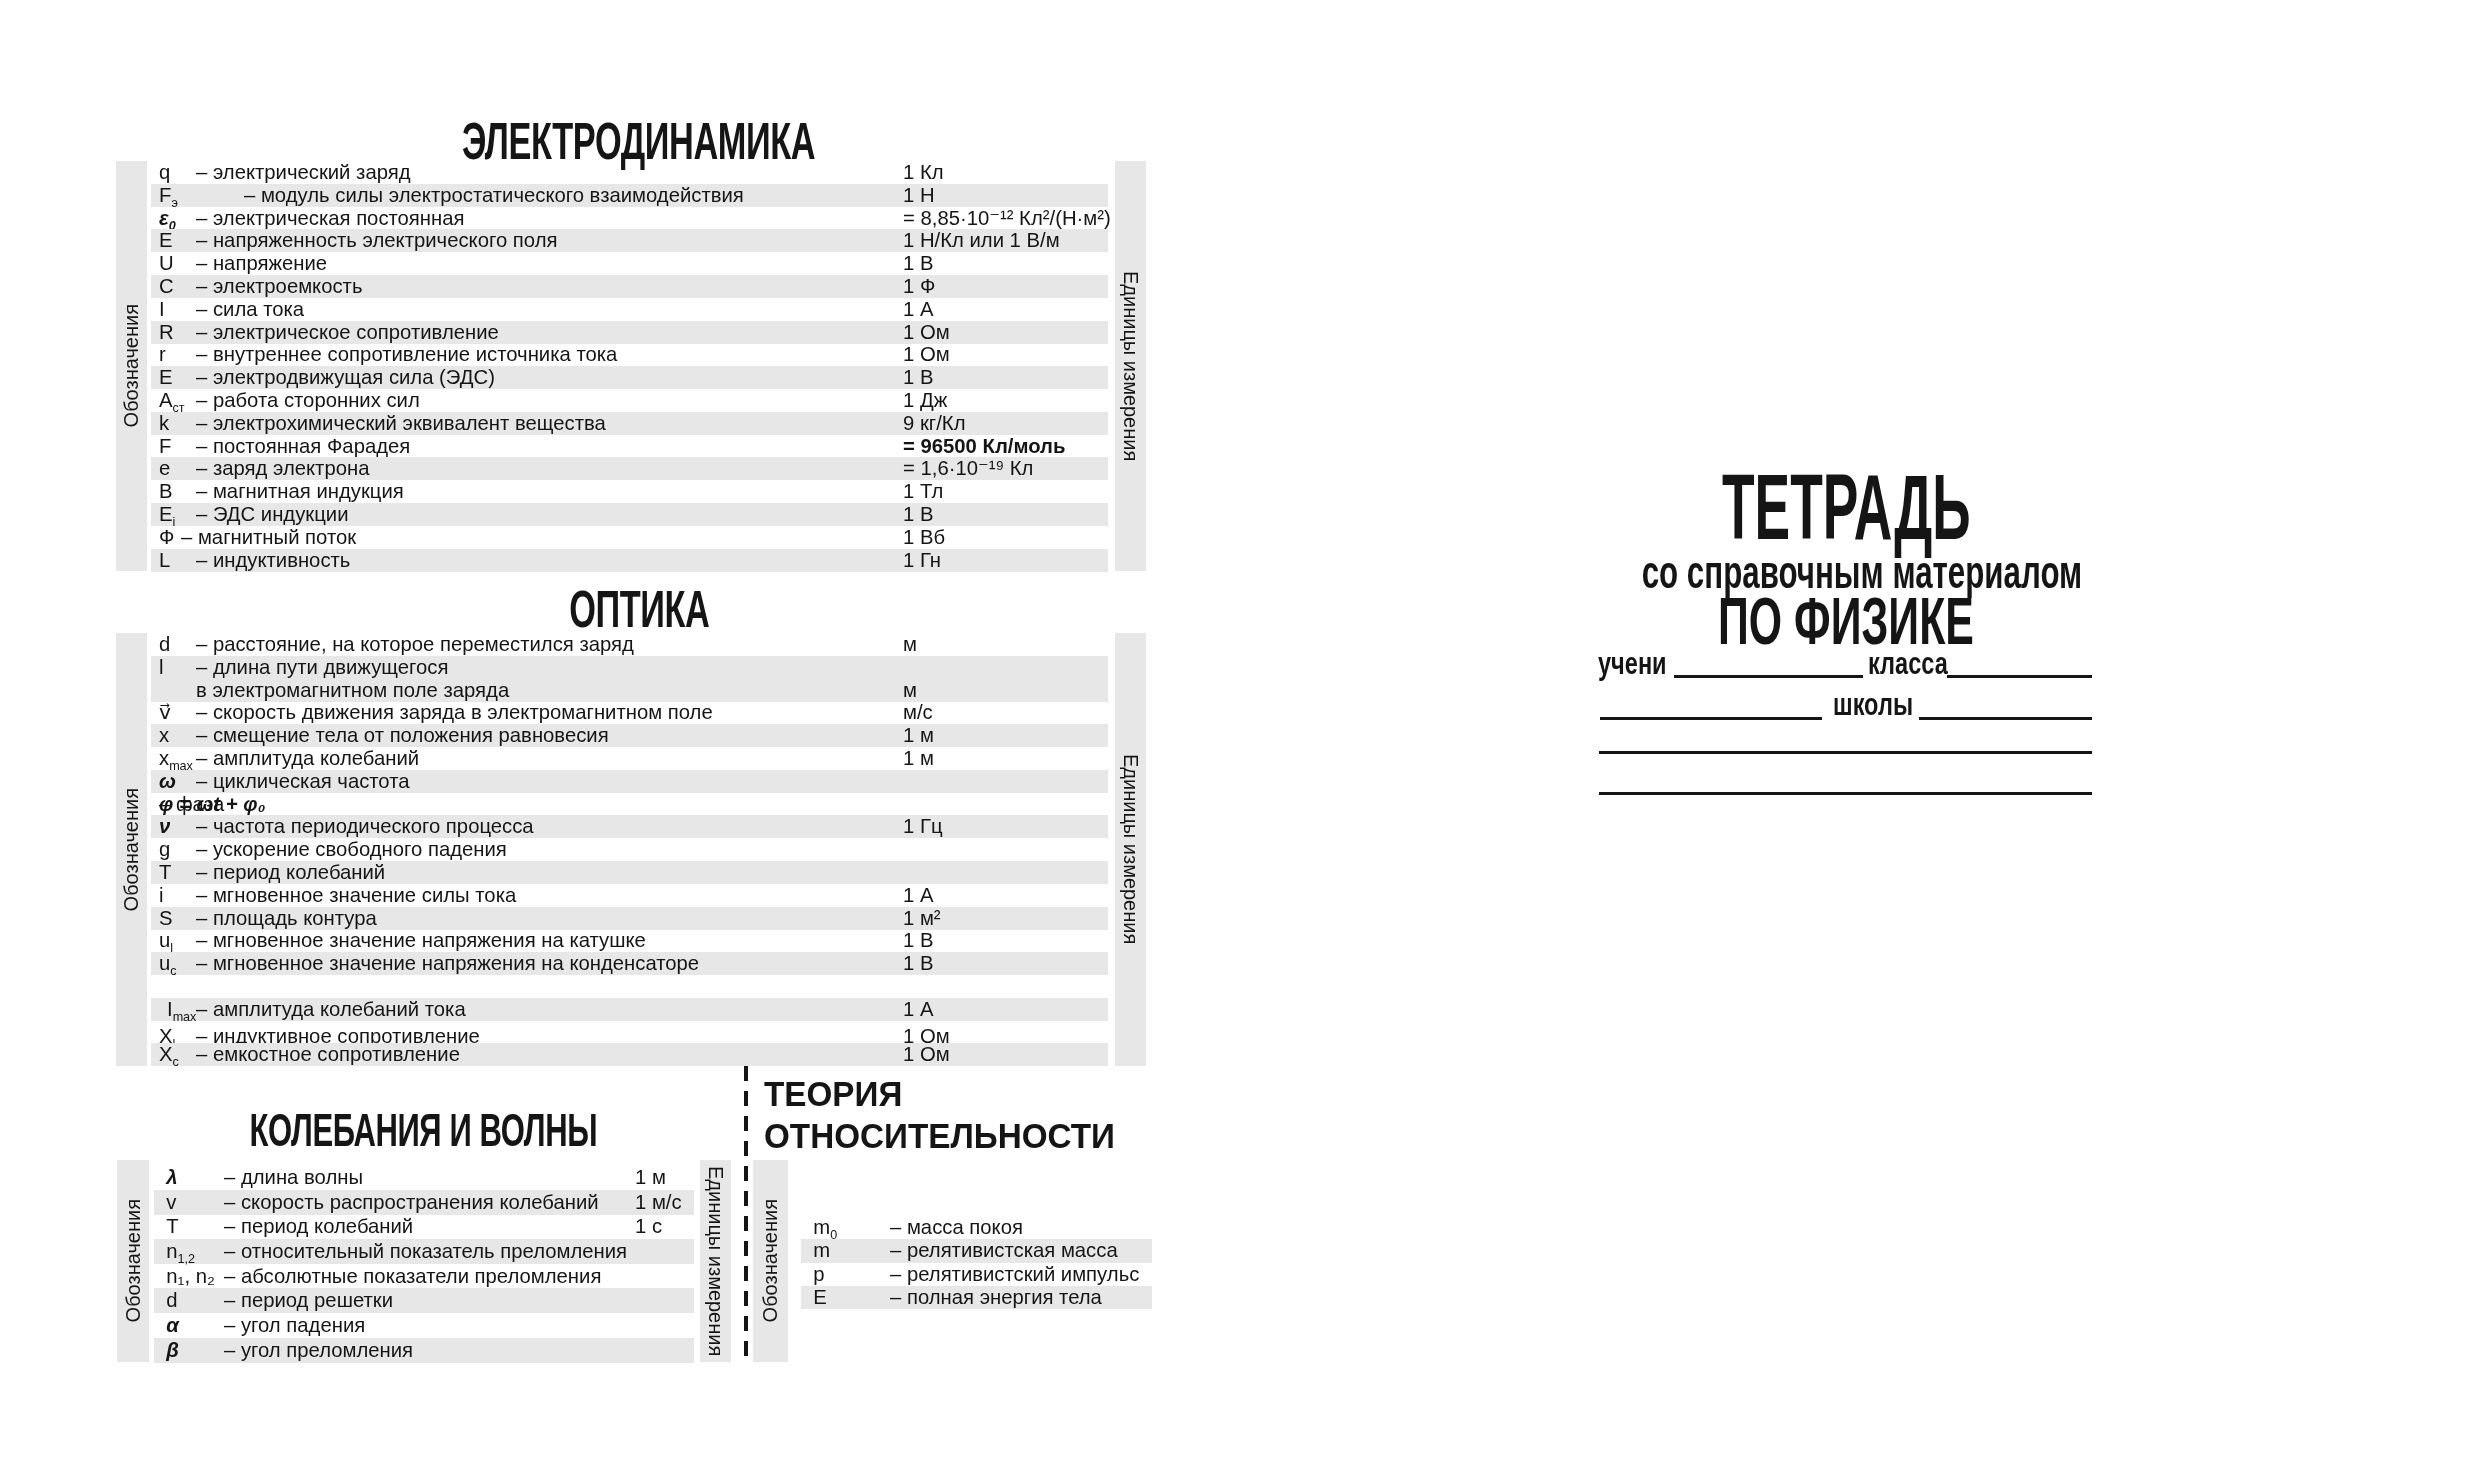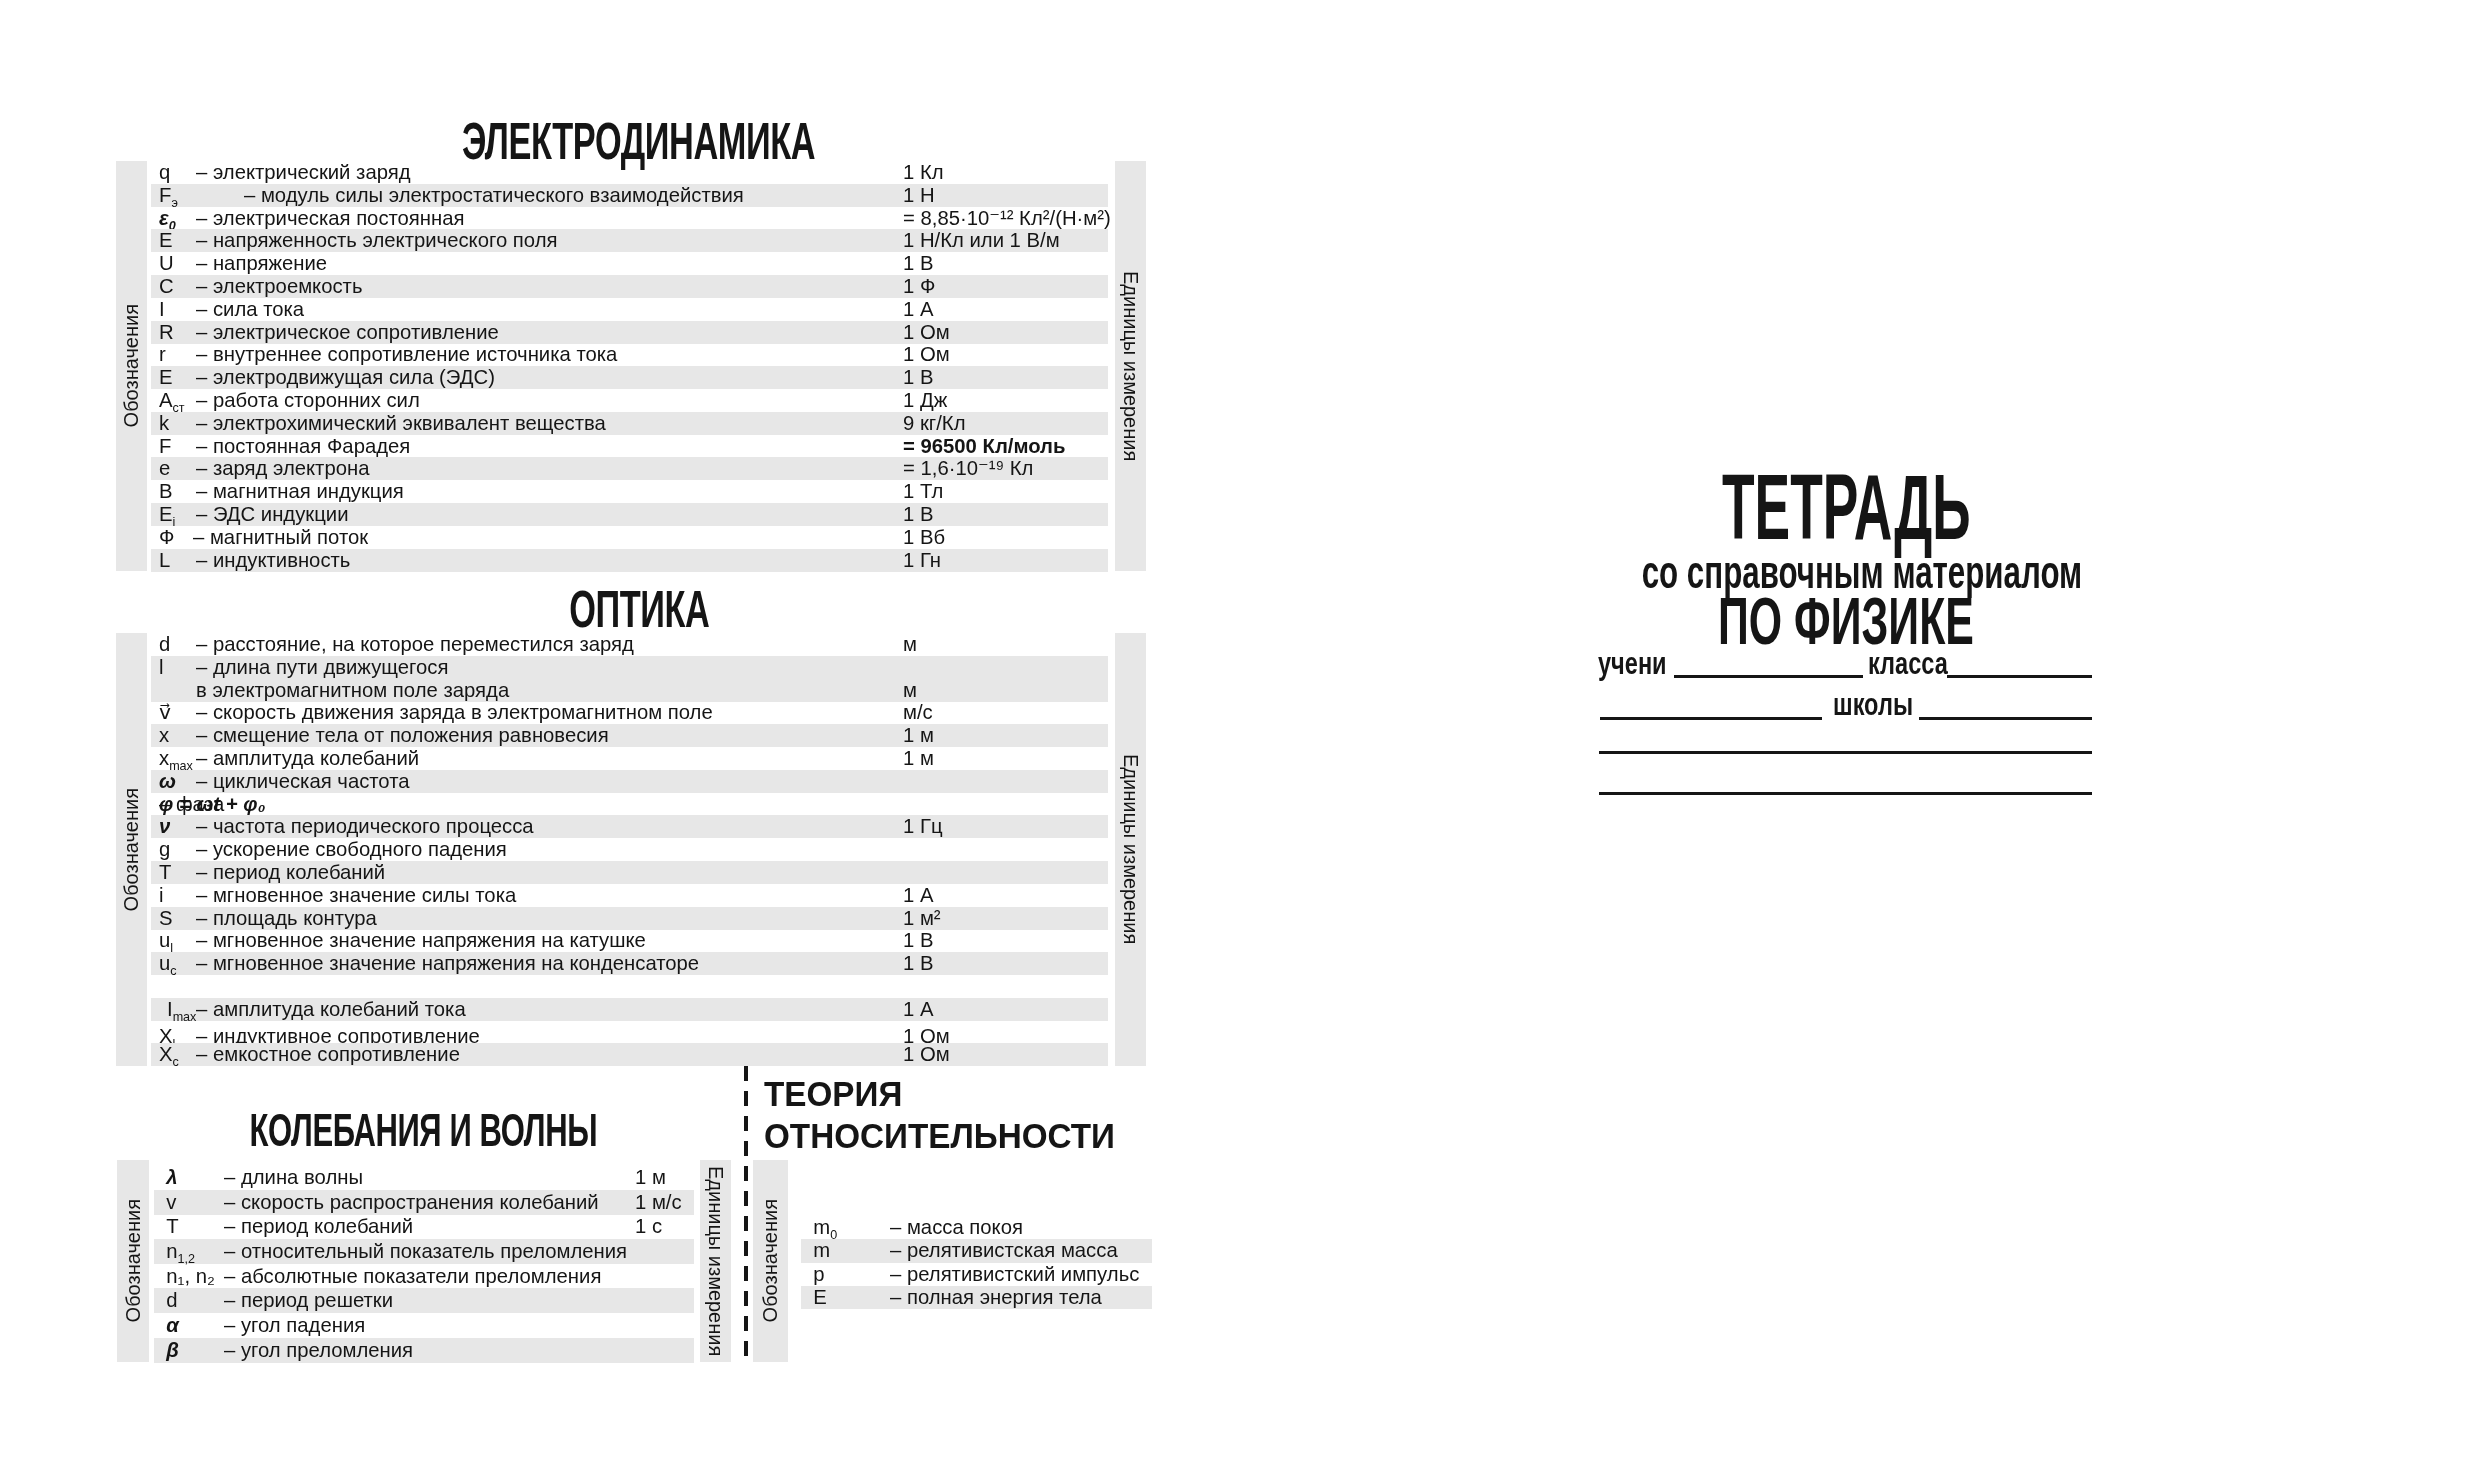--- a/index.html
+++ b/index.html
@@ -124,21 +124,21 @@
       <span class="desc" style="left: 45px;">– магнитная индукция</span>
       <span class="unit" style="left: 752px;">1 Тл</span>
     </div>
     <div class="trow shade" style="top: 342px; height: 23px; line-height: 23px;">
       <span class="sym" style="left: 8px;">E<sub>i</sub></span>
       <span class="desc" style="left: 45px;">– ЭДС индукции</span>
       <span class="unit" style="left: 752px;">1 В</span>
     </div>
     <div class="trow" style="top: 365px; height: 23px; line-height: 23px;">
       <span class="sym" style="left: 8px;">Ф</span>
-      <span class="desc" style="left: 42px;">– магнитный поток</span>
+      <span class="desc" style="left: 30px;">– магнитный поток</span>
       <span class="unit" style="left: 752px;">1 Вб</span>
     </div>
     <div class="trow shade" style="top: 388px; height: 23px; line-height: 23px;">
       <span class="sym" style="left: 8px;">L</span>
       <span class="desc" style="left: 45px;">– индуктивность</span>
       <span class="unit" style="left: 752px; text-align: right;">1 Гн</span>
     </div>
   </div>
 
 <div class="sect-title" style="left:146px;top:585px;width:986px;">

